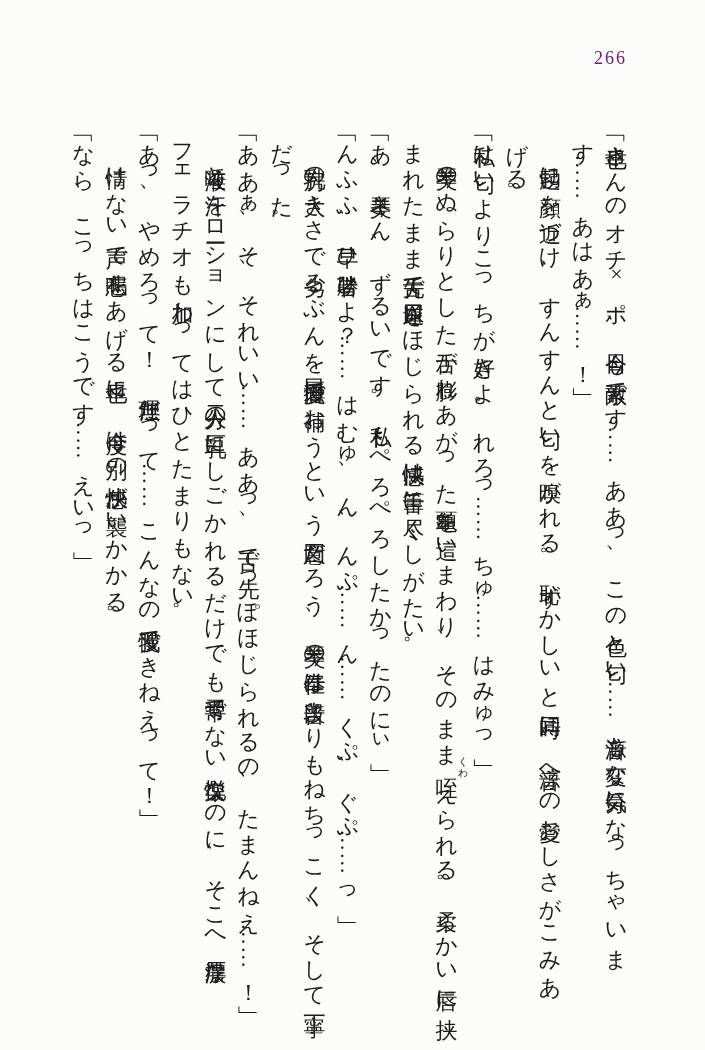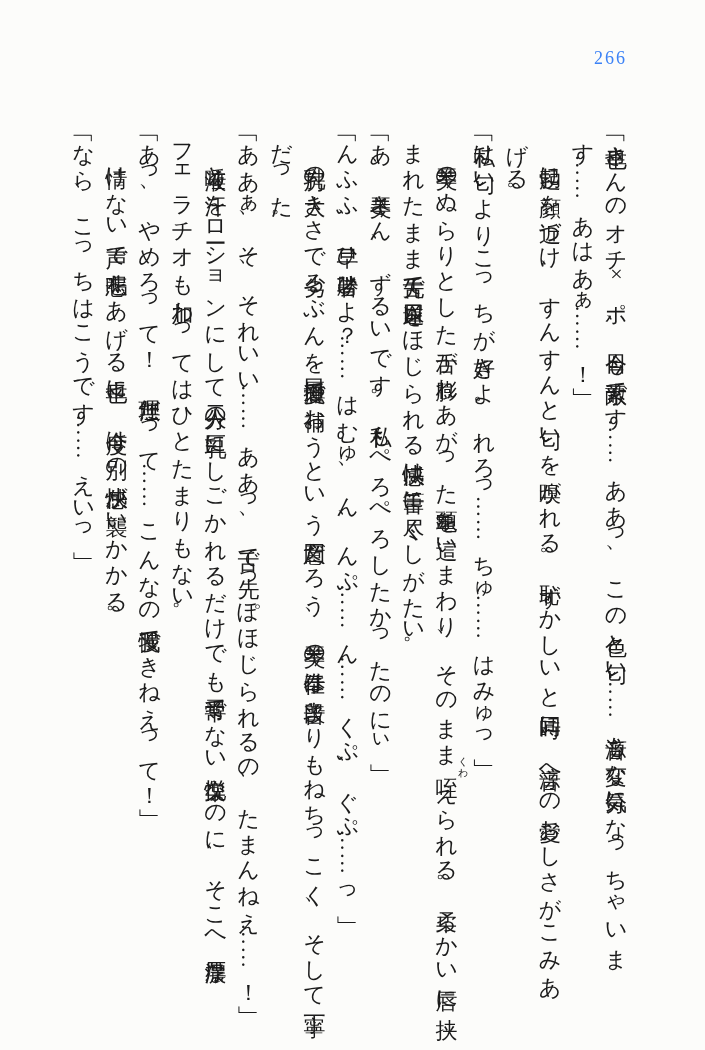--- a/index.html
+++ b/index.html
@@ -14,21 +14,21 @@
     background: #fcfcfa;
     overflow: hidden;
     font-family: "Liberation Serif", "DejaVu Serif", serif;
   }
   .page-number {
     position: absolute;
     top: 48px;
     right: 78px;
     font-size: 18px;
     letter-spacing: 2px;
-    color: #3b82f6;
+    color: #701a75;
   }
   .text-block {
     position: absolute;
     top: 128px;
     right: 72px;
     height: 876px;
     writing-mode: vertical-rl;
     text-orientation: mixed;
     line-break: strict;
     font-size: 22px;

